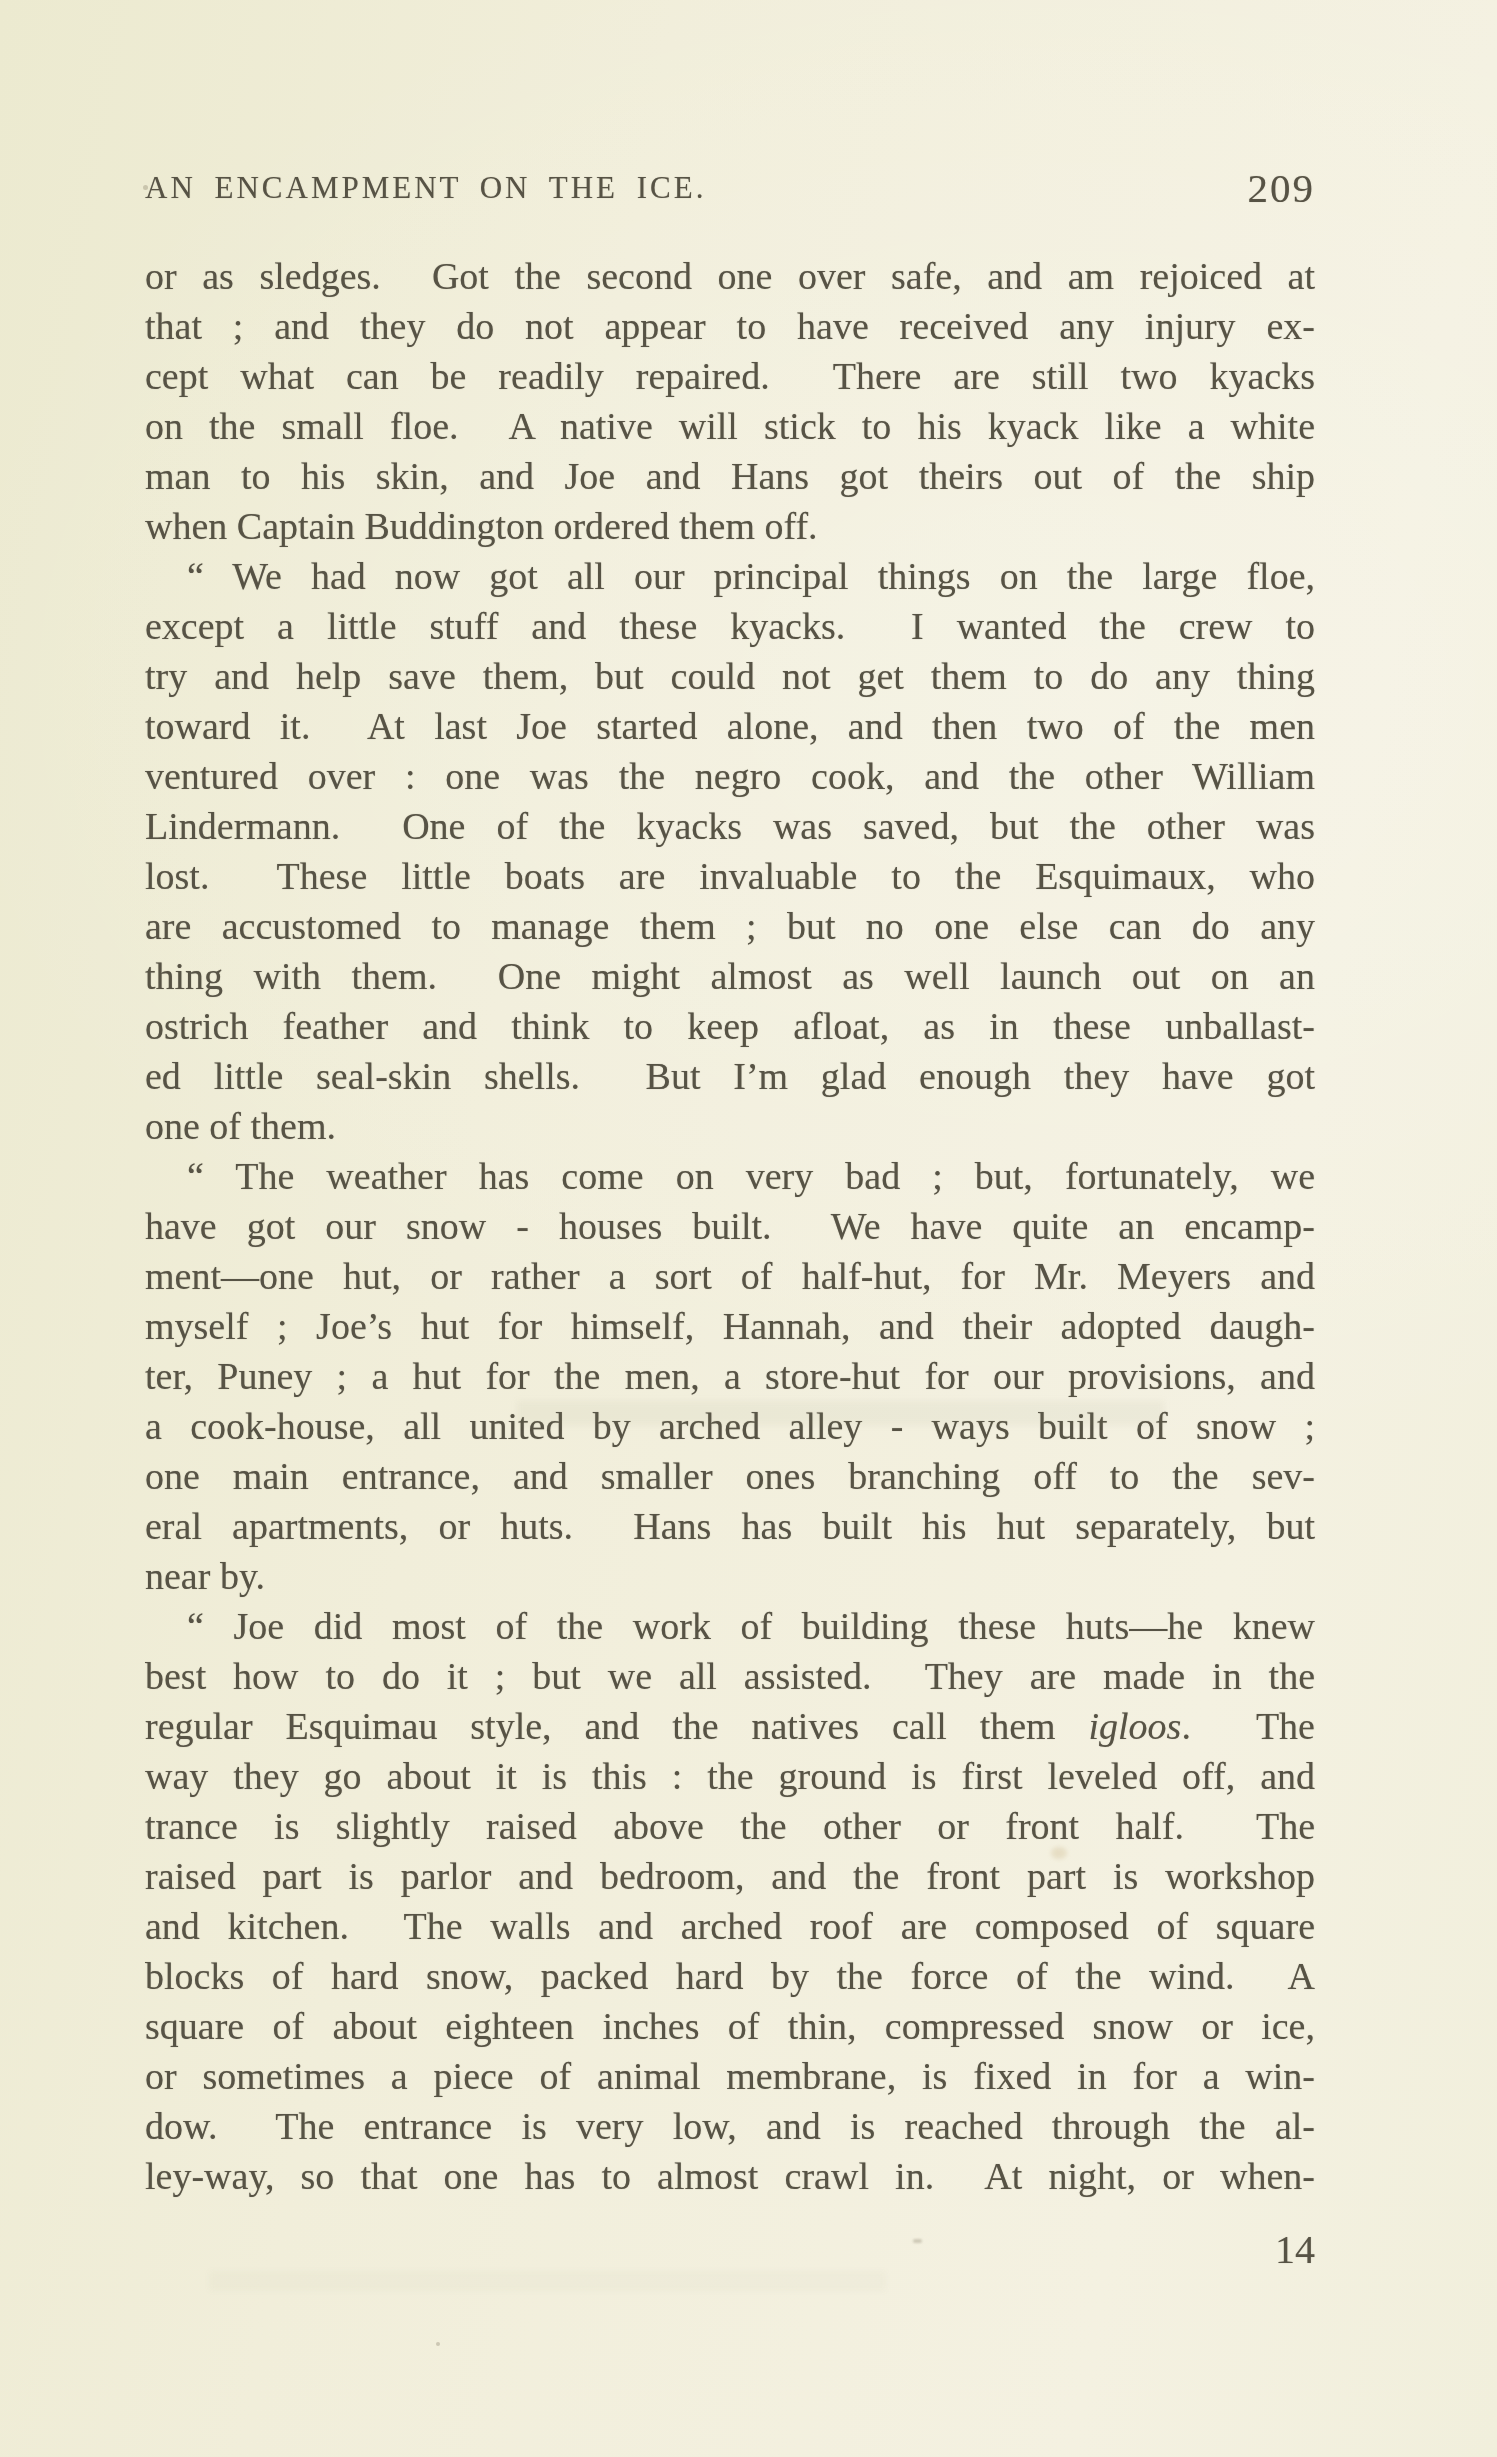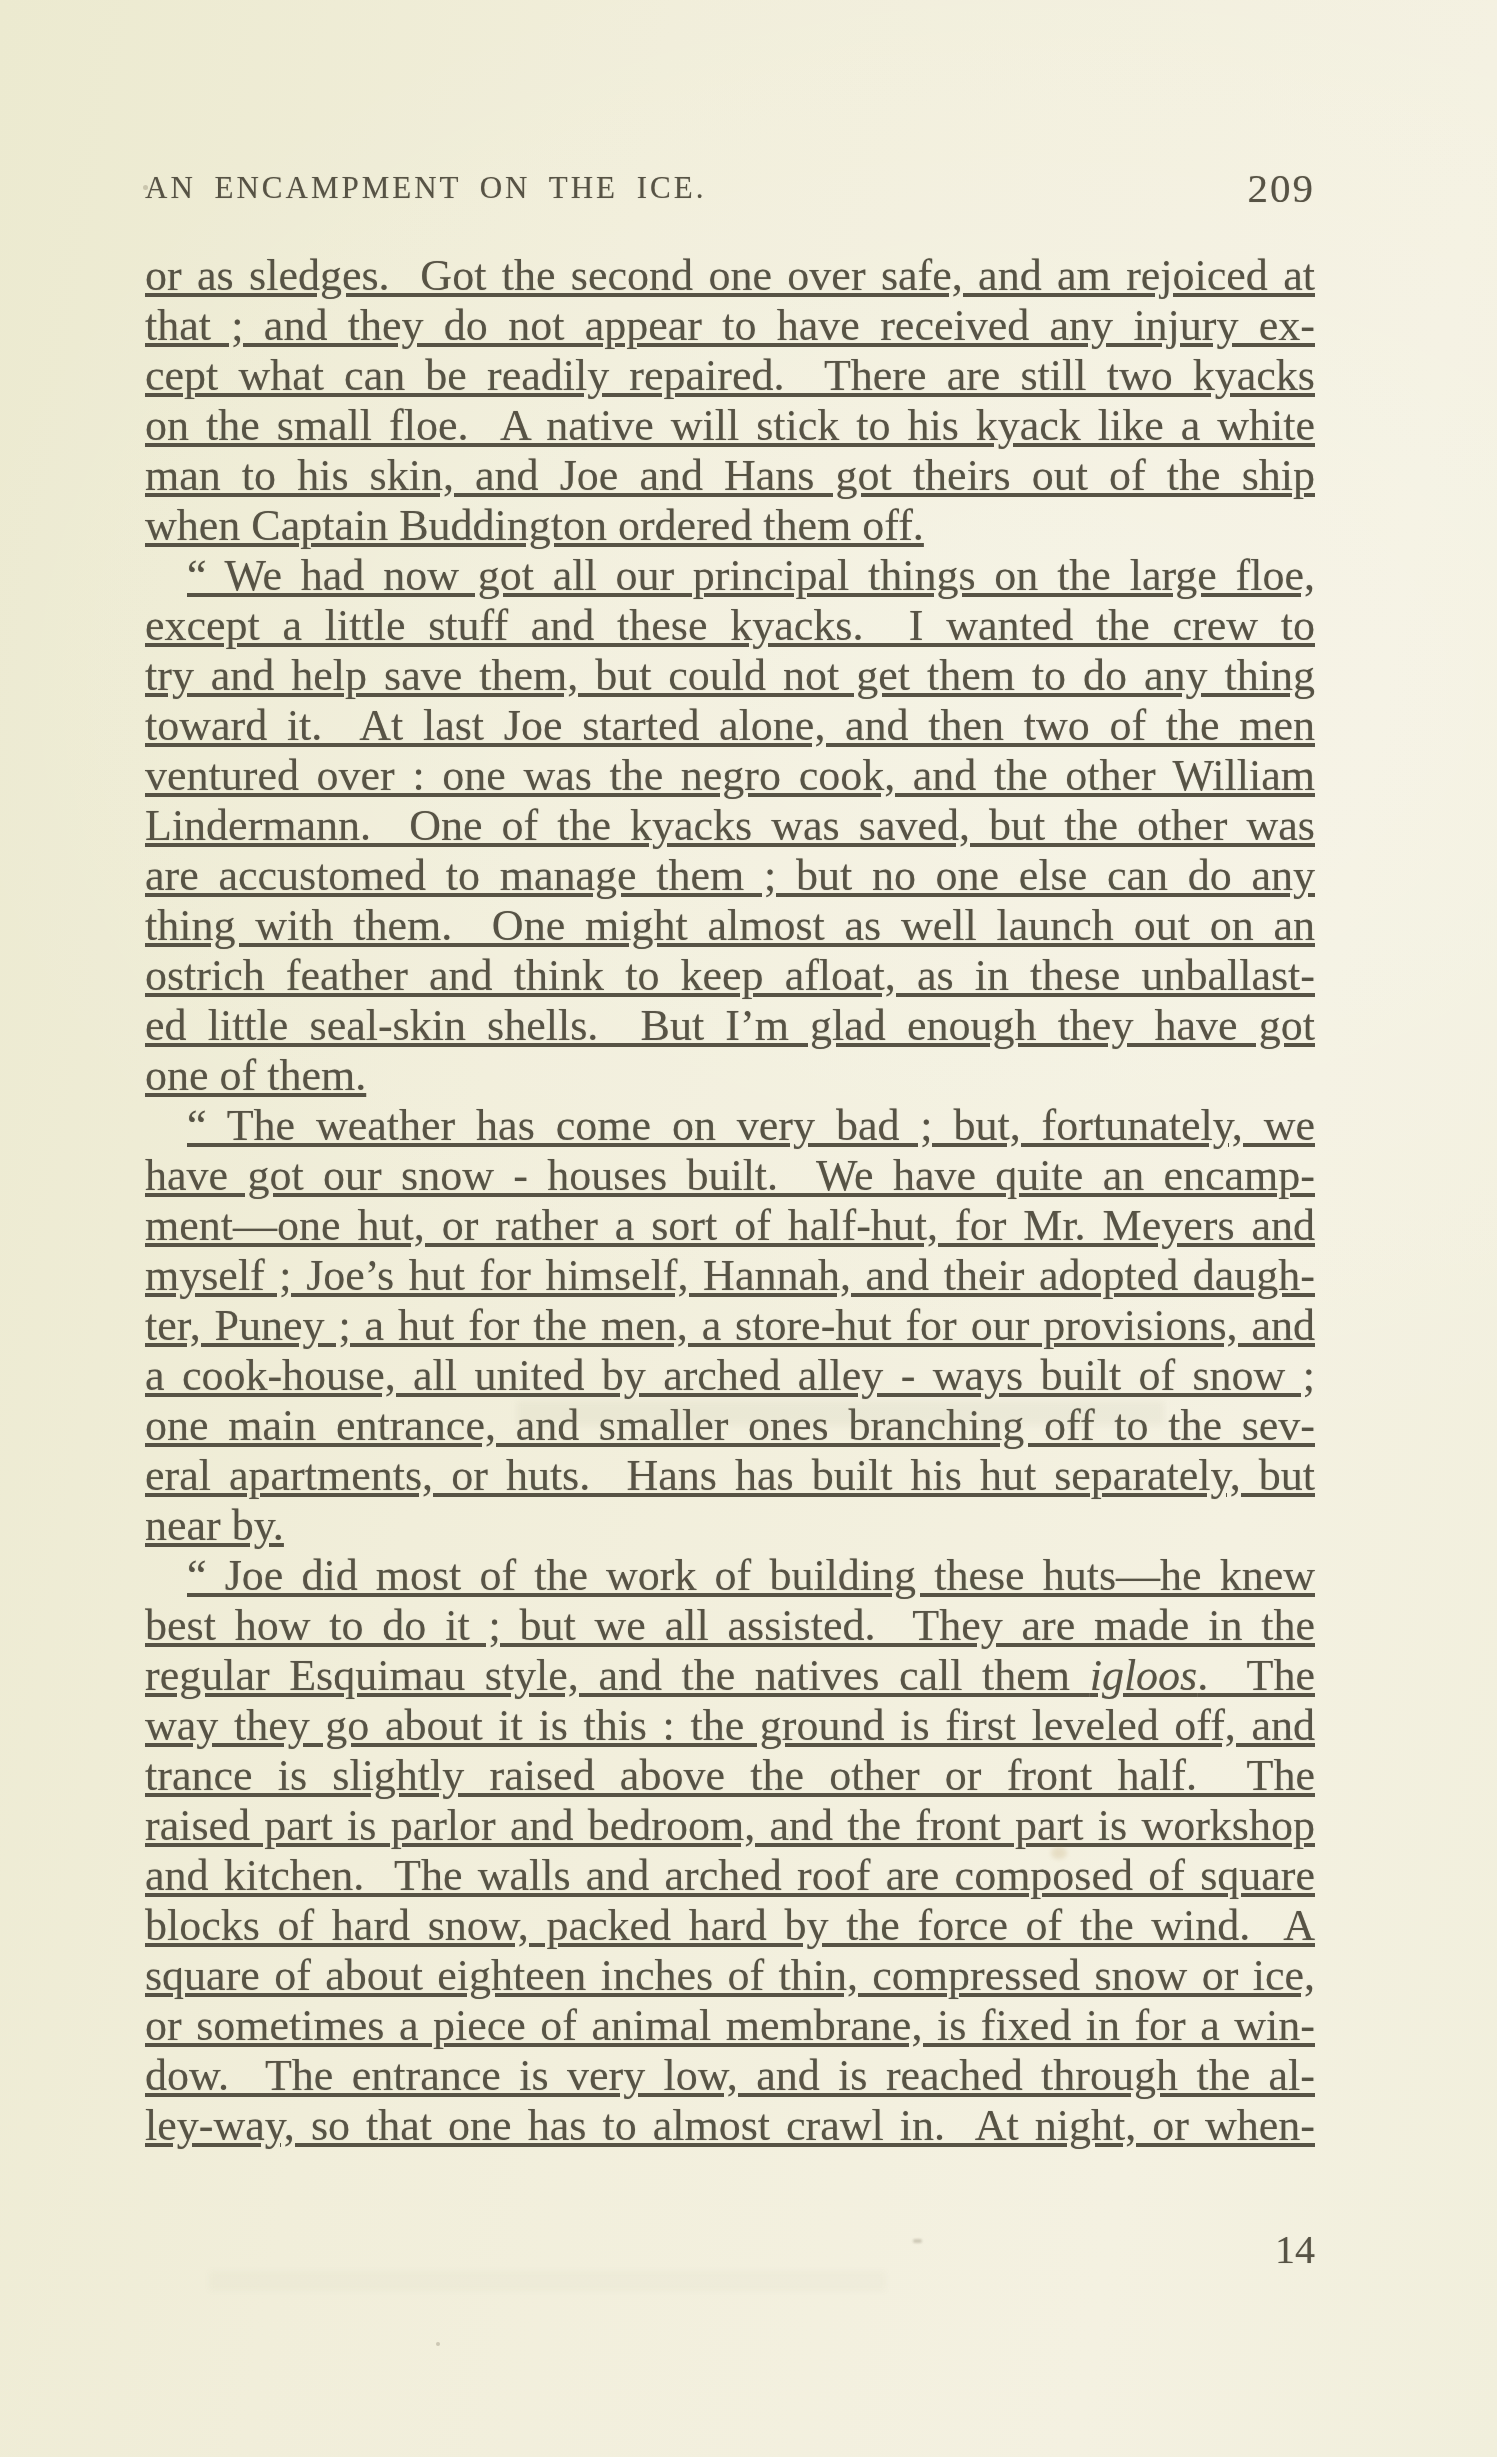--- a/index.html
+++ b/index.html
@@ -34,24 +34,23 @@
     right: 0; top: 0;
     font-size: 41px;
     line-height: 46px;
     letter-spacing: 2px;
     text-shadow: 0 0 1px rgba(87,83,69,0.4);
   }
   .body-text {
     position: absolute;
     left: 145px; top: 251px;
     width: 1170px;
-    font-size: 44px;
+    font-size: 38px;
     line-height: 50px;
     text-shadow: 0 0 1px rgba(87,83,69,0.45);
-    text-decoration: underline;
   }
   .paragraph { margin: 0; }
   .line {
     text-align: justify;
     text-align-last: justify;
     white-space: normal;
   }
   .line.para-end { text-align-last: left; }
   .line.indent { text-indent: 42px; }
   .italic { font-style: italic; }
@@ -91,20 +90,21 @@
         <div class="line"><span>man to his skin, and Joe and Hans got theirs out of the ship</span></div>
         <div class="line para-end"><span>when Captain Buddington ordered them off.</span></div>
       </div>
       <div class="paragraph">
         <div class="line indent"><span>“ We had now got all our principal things on the large floe,</span></div>
         <div class="line"><span>except a little stuff and these kyacks.&nbsp; I wanted the crew to</span></div>
         <div class="line"><span>try and help save them, but could not get them to do any thing</span></div>
         <div class="line"><span>toward it.&nbsp; At last Joe started alone, and then two of the men</span></div>
         <div class="line"><span>ventured over : one was the negro cook, and the other William</span></div>
         <div class="line"><span>Lindermann.&nbsp; One of the kyacks was saved, but the other was</span></div>
+        <div class="line"><span>lost.&nbsp; These little boats are invaluable to the Esquimaux, who</span></div>
         <div class="line"><span>are accustomed to manage them ; but no one else can do any</span></div>
         <div class="line"><span>thing with them.&nbsp; One might almost as well launch out on an</span></div>
         <div class="line"><span>ostrich feather and think to keep afloat, as in these unballast-</span></div>
         <div class="line"><span>ed little seal-skin shells.&nbsp; But I’m glad enough they have got</span></div>
         <div class="line para-end"><span>one of them.</span></div>
       </div>
       <div class="paragraph">
         <div class="line indent"><span>“ The weather has come on very bad ; but, fortunately, we</span></div>
         <div class="line"><span>have got our snow - houses built.&nbsp; We have quite an encamp-</span></div>
         <div class="line"><span>ment—one hut, or rather a sort of half-hut, for Mr. Meyers and</span></div>

